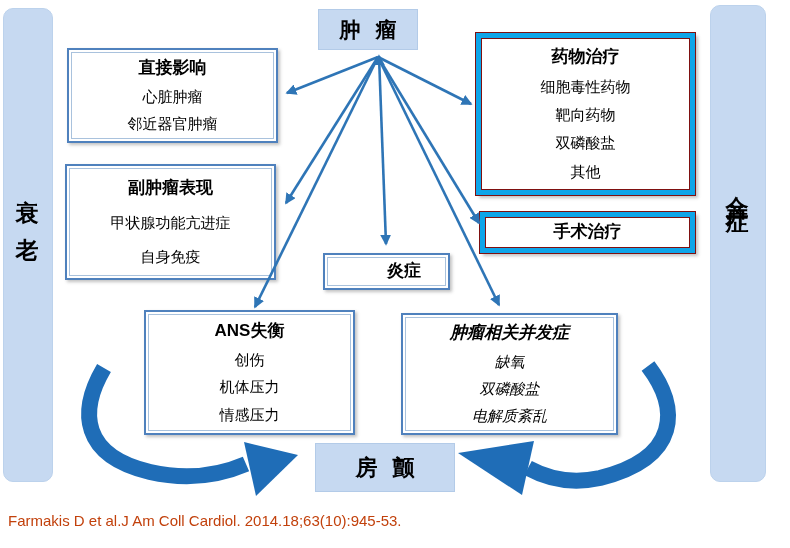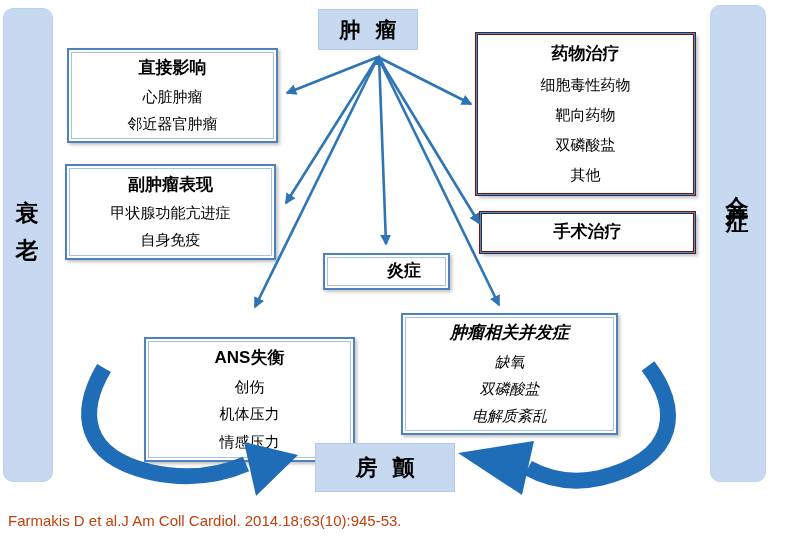--- a/index.html
+++ b/index.html
@@ -61,32 +61,32 @@
     align-items: center;
     justify-content: space-around;
     padding: 4px 2px;
     text-align: center;
   }
   .box.blue {
     border: 2px solid #4f81bd;
     box-shadow: inset 0 0 0 2px #ffffff, inset 0 0 0 3px #a9c2dd, 2px 2px 3px rgba(120,120,120,0.45);
   }
   .box.red {
-    border: 1px solid #0ea5e9;
+    border: 5px solid #0ea5e9;
     box-shadow: 0 0 0 1px #7f1010, inset 0 0 0 1px #7f1010, 3px 3px 3px rgba(120,120,120,0.45);
   }
   .box-title { font-weight: bold; font-size: 17px; color: #000; line-height: 1.2; }
   .box-item  { font-size: 15px; color: #000; line-height: 1.2; }
 
   .box-direct   { left: 67px;  top: 48px;  width: 211px; height: 95px; text-align: center; }
-  .box-para     { left: 65px;  top: 164px; width: 211px; height: 96px; }
+  .box-para     { left: 65px;  top: 164px; width: 211px; height: 116px; }
   .box-drug     { left: 476px; top: 33px;  width: 219px; height: 162px; }
   .box-surgery  { left: 480px; top: 212px; width: 215px; height: 41px; justify-content: center; }
   .box-inflam   { left: 323px; top: 253px; width: 127px; height: 37px; padding-left: 37px; }
-  .box-ans      { left: 144px; top: 310px; width: 211px; height: 125px; margin-top: 27px; }
+  .box-ans      { left: 144px; top: 310px; width: 211px; height: 125px; }
   .box-comp     { left: 401px; top: 313px; width: 217px; height: 122px; font-style: italic; }
 
   
   svg.arrows {
     position: absolute;
     left: 0; top: 0;
     width: 790px; height: 548px;
     pointer-events: none;
   }
 

